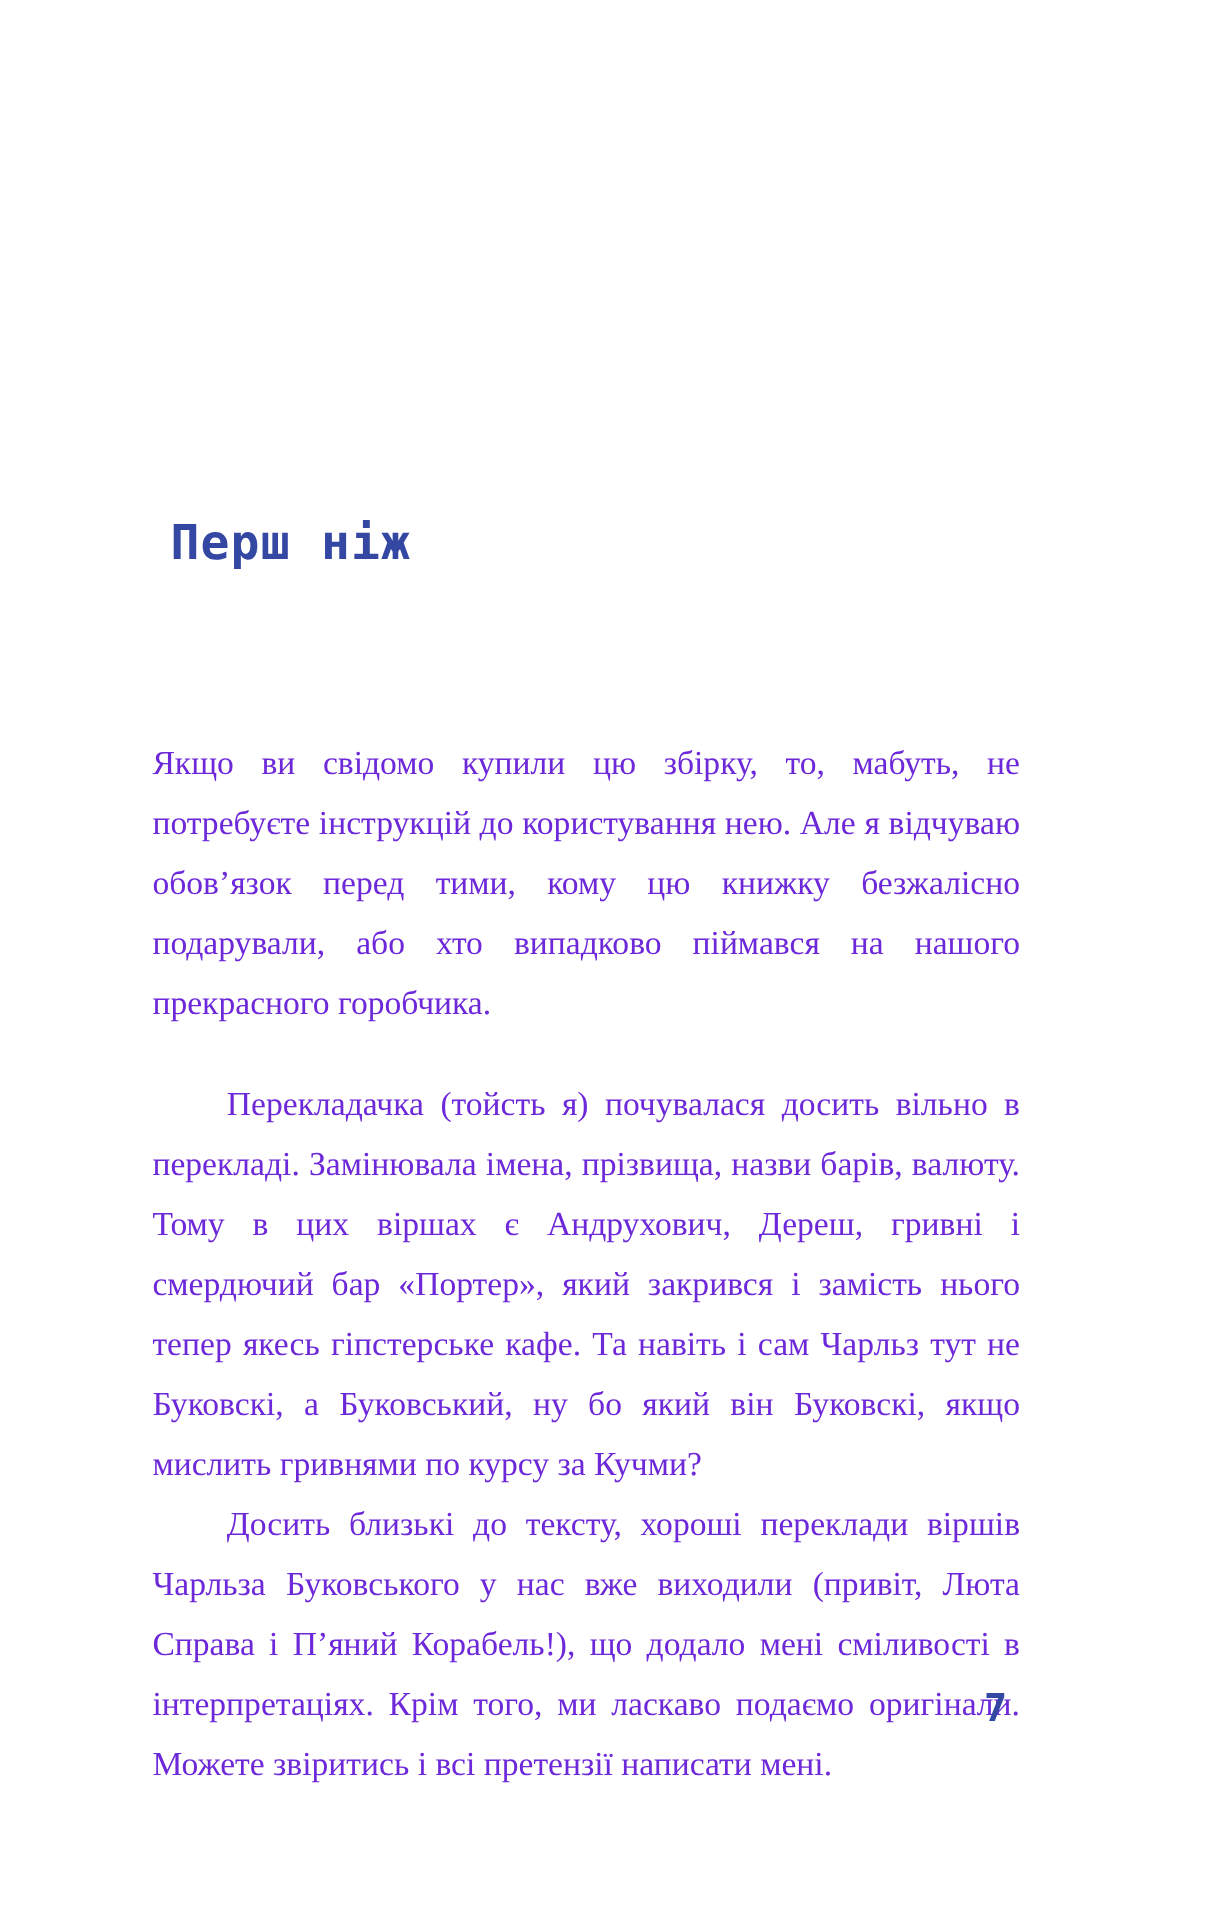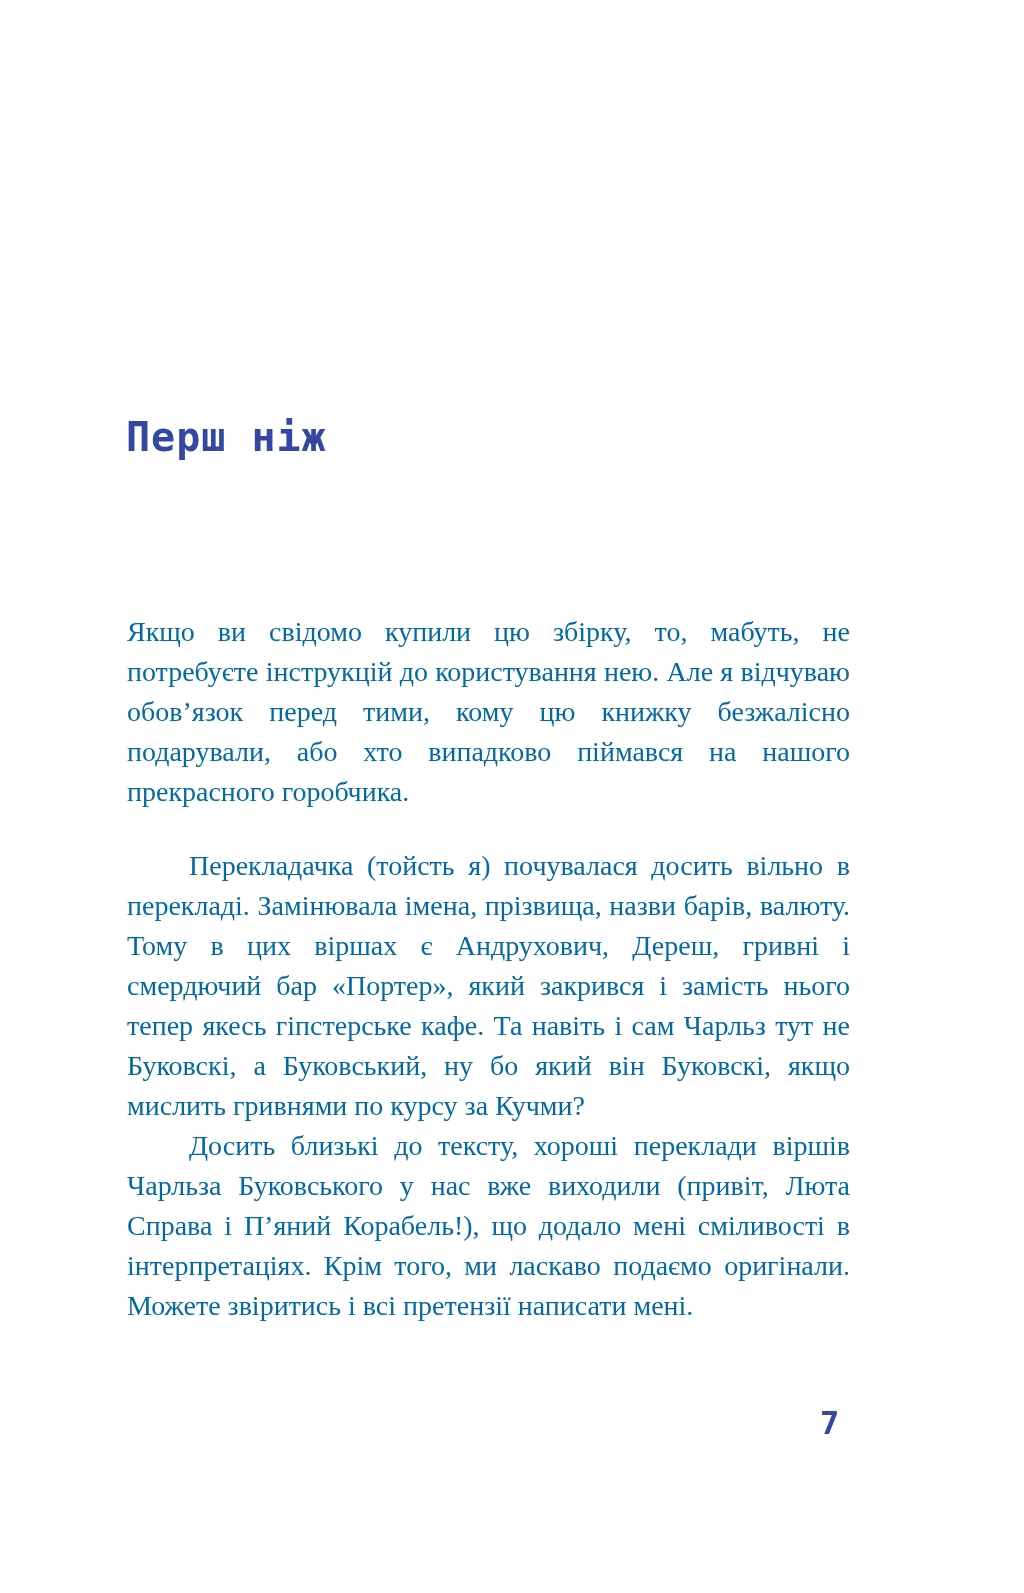--- a/index.html
+++ b/index.html
@@ -14,37 +14,37 @@
     position: relative;
     width: 1024px;
     height: 1593px;
     background: #ffffff;
     overflow: hidden;
   }
   .chapter-title {
     position: absolute;
     left: 126px;
     top: 414px;
-    margin: 0;
+    margin: 16px;
     font-family: "DejaVu Sans Mono", monospace;
     font-weight: bold;
     font-size: 40px;
     letter-spacing: 1px;
     color: #3448a3;
     white-space: nowrap;
   }
   .body-text {
     position: absolute;
     left: 127px;
     top: 612px;
     width: 723px;
     font-family: "Liberation Serif", serif;
     font-size: 28px;
-    line-height: 40px;
-    color: #0369a1;
+    line-height: 50px;
+    color: #6d28d9;
     text-align: justify;
   }
   .para {
     margin: 0;
   }
   .para.indent {
     text-indent: 62px;
   }
   .para.space-before {
     margin-top: 34px;

